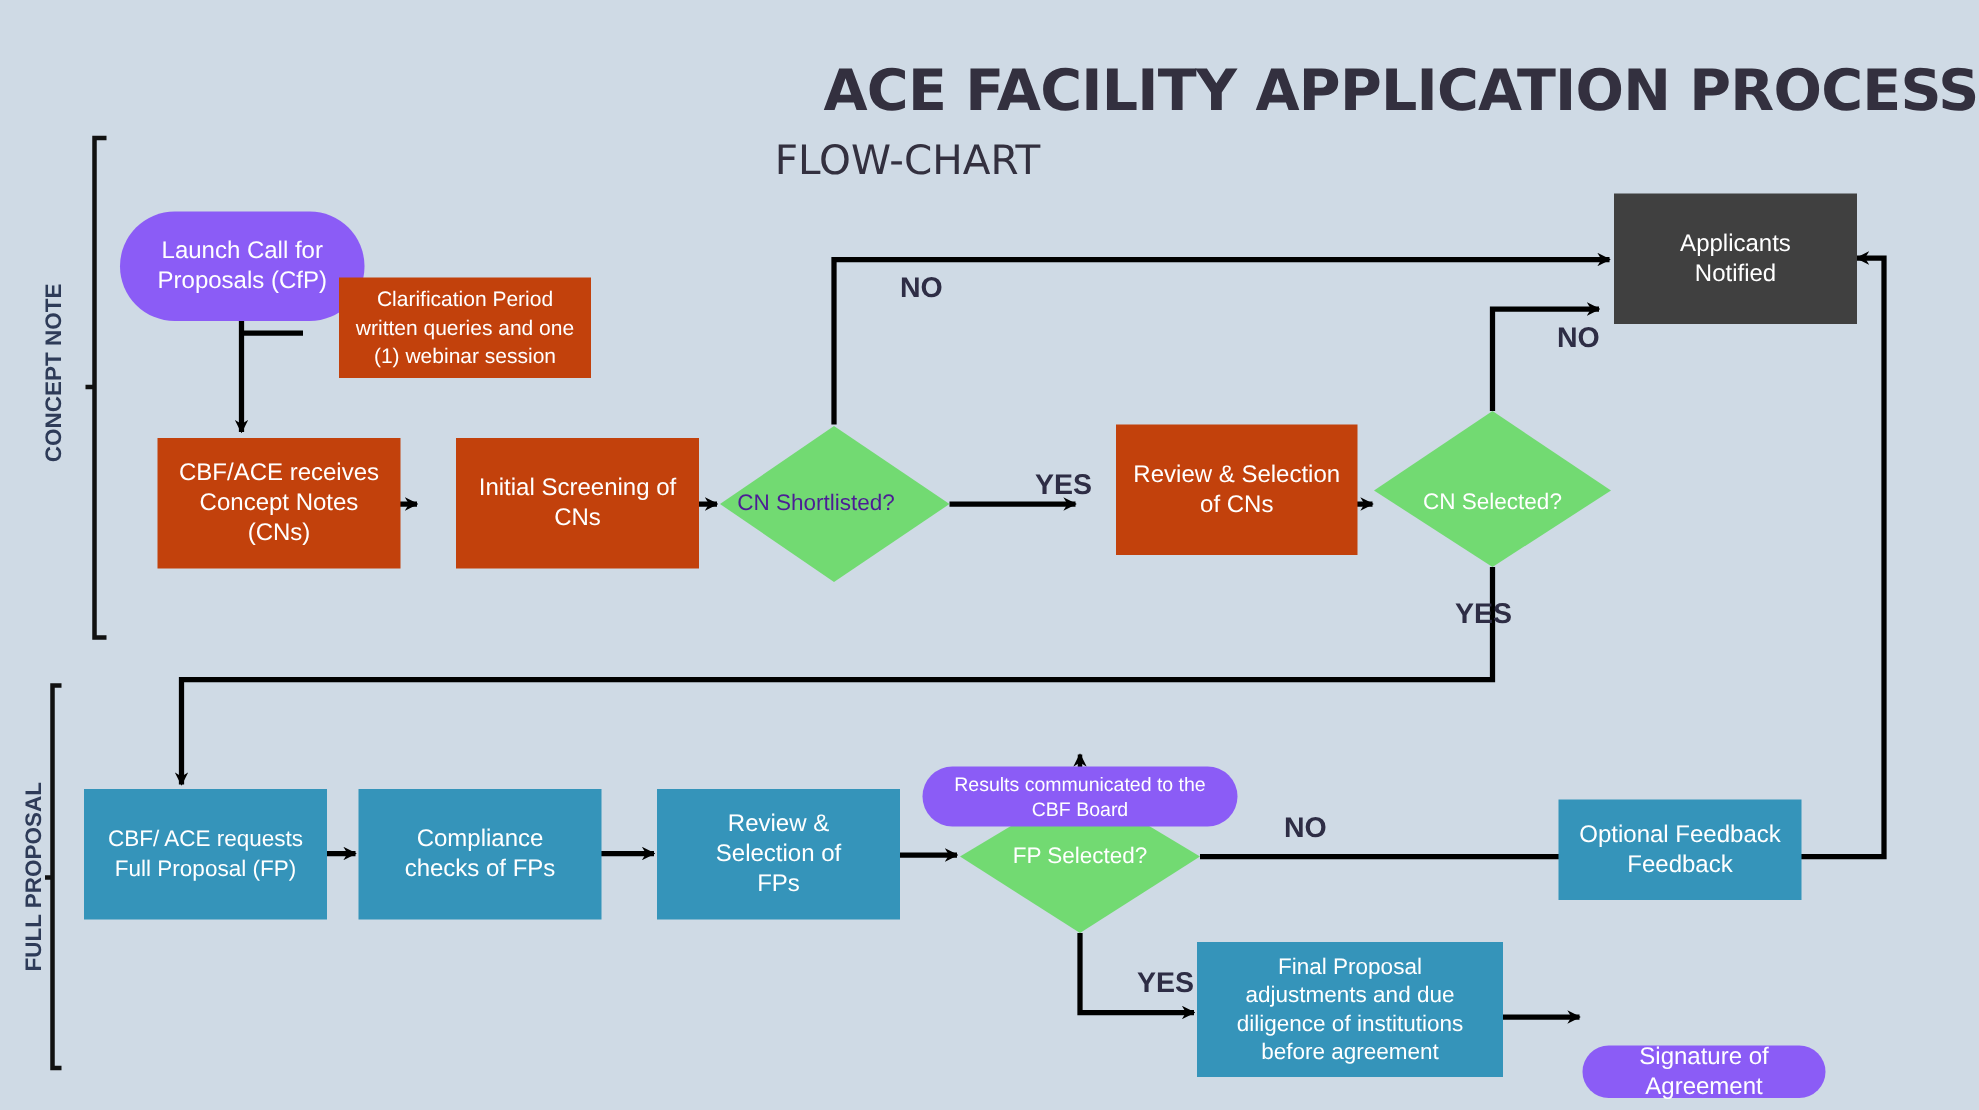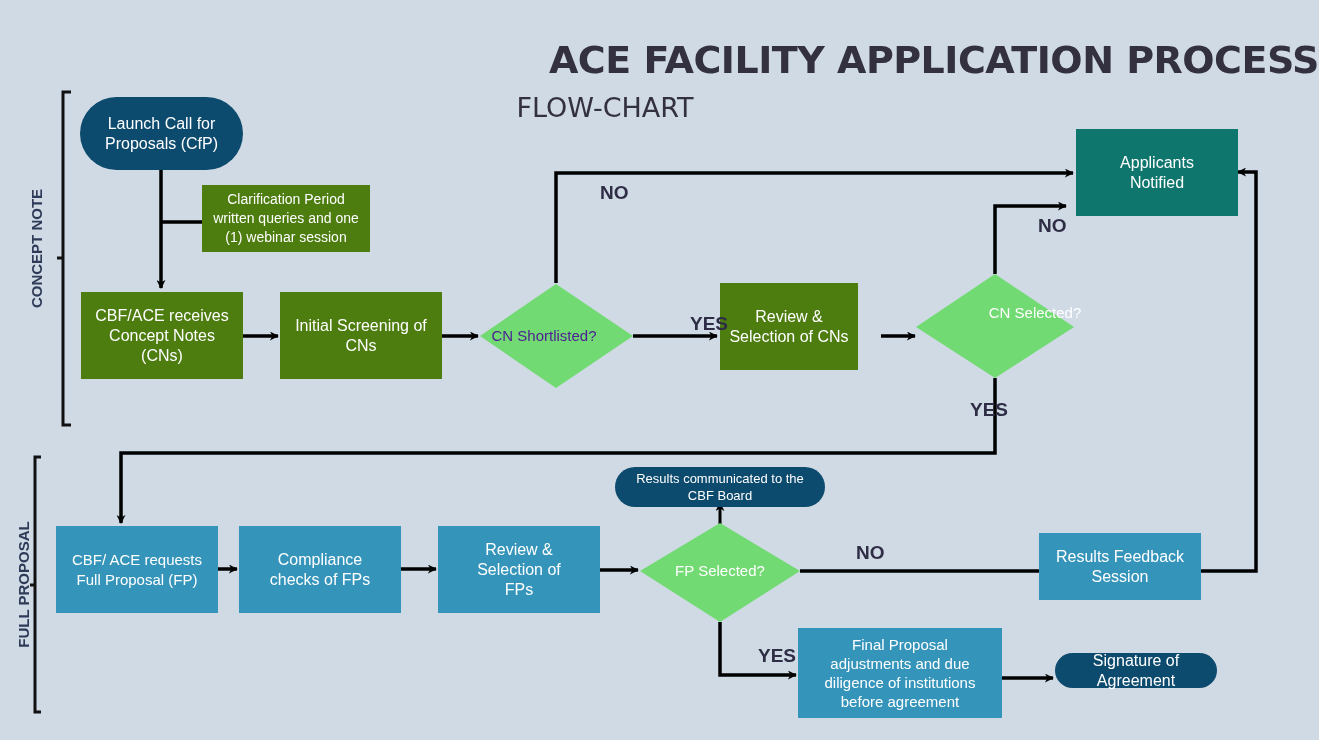--- a/index.html
+++ b/index.html
@@ -17,24 +17,24 @@
   .subtitle {
     position: absolute; left: 0; top: 92px; width: 1210px; text-align: center;
     font-family: "DejaVu Sans", sans-serif; font-size: 27px; color: #33303f;
   }
   svg.lines { position: absolute; left: 0; top: 0; }
   .node {
     position: absolute; display: flex; align-items: center; justify-content: center;
     text-align: center; color: #ffffff; font-size: 16px; line-height: 20px;
     box-sizing: border-box; padding: 0 6px;
   }
-  .teal { background: #4d7c0f; }
+  .teal { background: #c2410c; margin-left: 24px; }
   .steel { background: #3594ba; }
-  .blue-pill { background: #0c4a6e; border-radius: 40px; }
-  .pink { background: #0f766e; }
+  .blue-pill { background: #8b5cf6; border-radius: 40px; margin-top: 44px; }
+  .pink { background: #404040; }
   .diamond-text {
     position: absolute; display: flex; align-items: center; justify-content: center;
     text-align: center; color: #ffffff; font-size: 15px; line-height: 20px;
   }
   .edge-label {
     position: absolute; font-weight: bold; font-size: 19px; color: #2e2d45; margin-left: 28px;
   }
   .side-label {
     position: absolute; font-weight: bold; font-size: 15px; color: #2e3b58;
     transform: rotate(-90deg); transform-origin: center center; white-space: nowrap;
@@ -95,30 +95,30 @@
 </svg>
 
 <div class="side-label" style="left:-34px; top:240px; width:140px;">CONCEPT NOTE</div>
 <div class="side-label" style="left:-52px; top:576px; width:150px;">FULL PROPOSAL</div>
 
 <div class="node blue-pill" style="left:80px; top:97px; width:163px; height:73px;">Launch Call for Proposals (CfP)</div>
 <div class="node teal" style="left:202px; top:185px; width:168px; height:67px; font-size:14px; line-height:19px;">Clarification Period written queries and one (1) webinar session</div>
 <div class="node teal" style="left:81px; top:292px; width:162px; height:87px; padding:16px 14px;">CBF/ACE receives Concept Notes (CNs)</div>
 <div class="node teal" style="left:280px; top:292px; width:162px; height:87px; padding:0 14px;">Initial Screening of CNs</div>
 <div class="diamond-text" style="left:488px; top:314px; width:112px; height:44px; color:#4c1d95;">CN Shortlisted?</div>
-<div class="node teal" style="left:720px; top:283px; width:138px; height:87px; padding:0 8px;text-align:center;">Review &amp; Selection of CNs</div>
-<div class="diamond-text" style="left:945px; top:291px; width:100px; height:44px;margin-left:40px;">CN Selected?</div>
+<div class="node teal" style="left:720px; top:283px; width:161px; height:87px; padding:0 8px;text-align:center;">Review &amp; Selection of CNs</div>
+<div class="diamond-text" style="left:945px; top:313px; width:100px; height:44px;">CN Selected?</div>
 <div class="node pink" style="left:1076px; top:129px; width:162px; height:87px; padding:0 30px;">Applicants Notified</div>
 
 <div class="node steel" style="left:56px; top:526px; width:162px; height:87px; font-size:15px;">CBF/ ACE requests Full Proposal (FP)</div>
 <div class="node steel" style="left:239px; top:526px; width:162px; height:87px; padding:0 24px;">Compliance checks of FPs</div>
 <div class="node steel" style="left:438px; top:526px; width:162px; height:87px; padding:16px 30px;">Review &amp; Selection of FPs</div>
 <div class="diamond-text" style="left:670px; top:549px; width:100px; height:44px;">FP Selected?</div>
 <div class="node blue-pill" style="left:615px; top:467px; width:210px; height:40px; font-size:13px; line-height:17px; padding:0 20px;">Results communicated to the CBF Board</div>
-<div class="node steel" style="left:1039px; top:533px; width:162px; height:67px;">Results Feedback Session</div>
+<div class="node steel" style="left:1039px; top:533px; width:162px; height:67px;">Optional Feedback Feedback</div>
 <div class="node steel" style="left:798px; top:628px; width:204px; height:90px; font-size:15px; line-height:19px; padding:0 26px;">Final Proposal adjustments and due diligence of institutions before agreement</div>
 <div class="node blue-pill" style="left:1055px; top:653px; width:162px; height:35px; padding:0 30px;text-align:center;">Signature of Agreement</div>
 
 <div class="edge-label" style="left:572px; top:182px;">NO</div>
 <div class="edge-label" style="left:662px; top:313px;">YES</div>
 <div class="edge-label" style="left:1010px; top:215px;">NO</div>
 <div class="edge-label" style="left:942px; top:399px;">YES</div>
 <div class="edge-label" style="left:828px; top:542px;">NO</div>
 <div class="edge-label" style="left:730px; top:645px;">YES</div>
 

